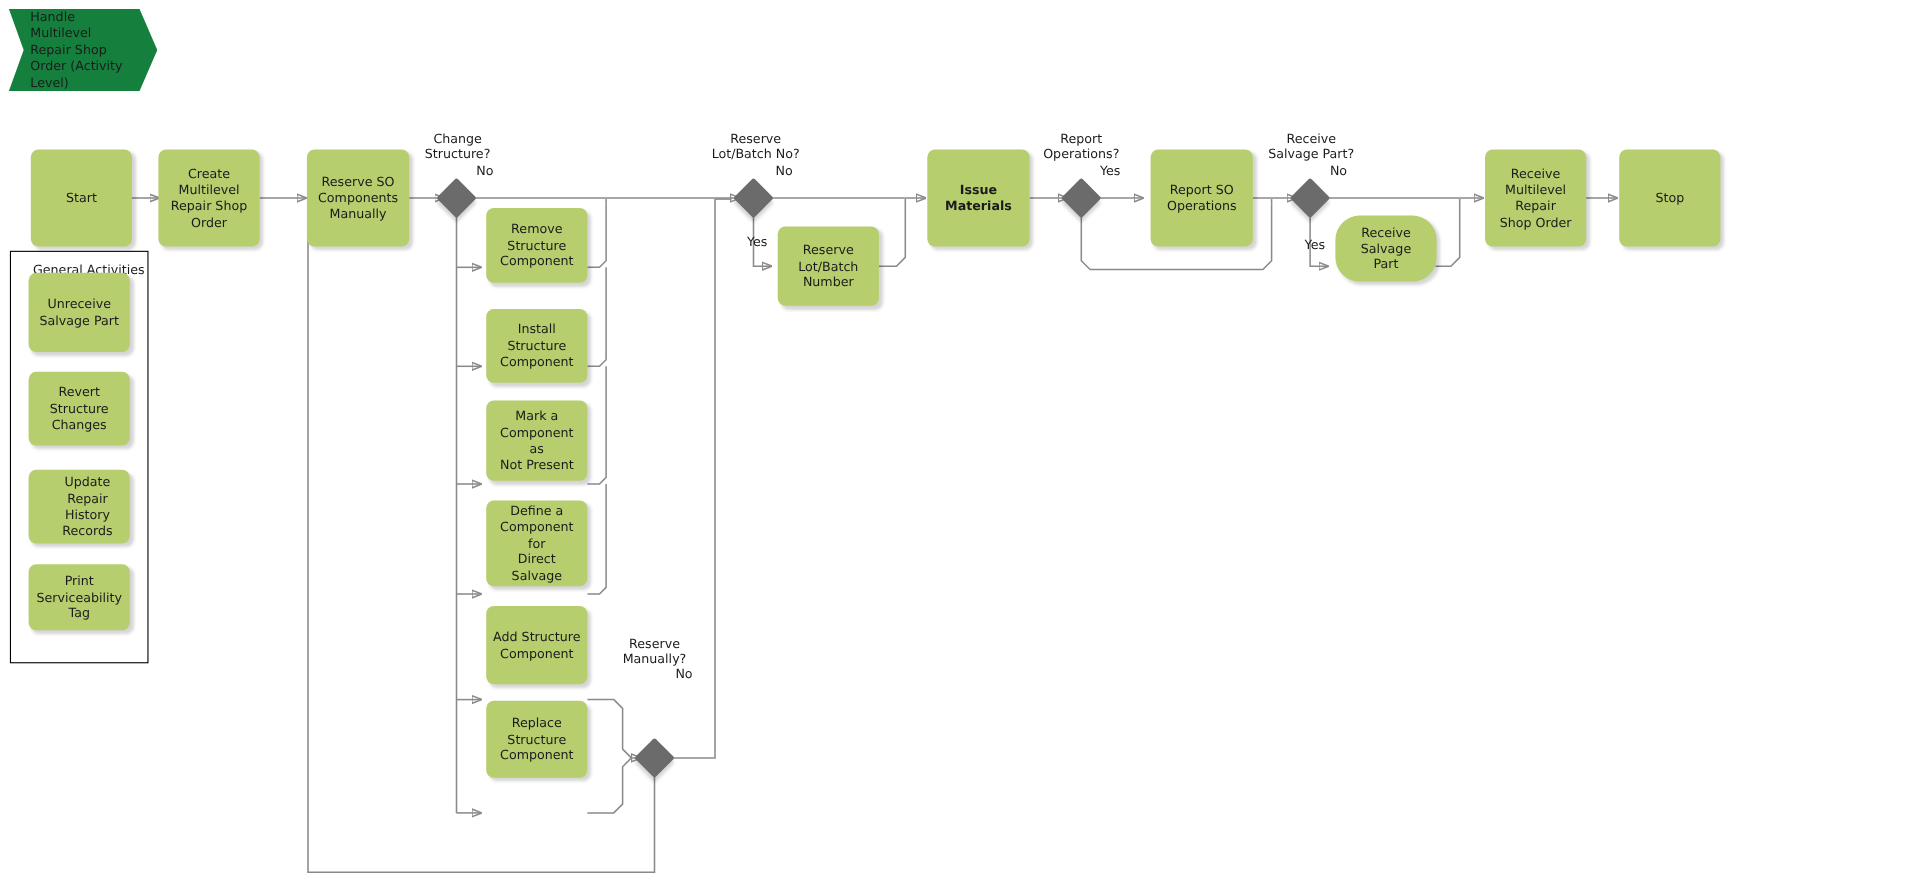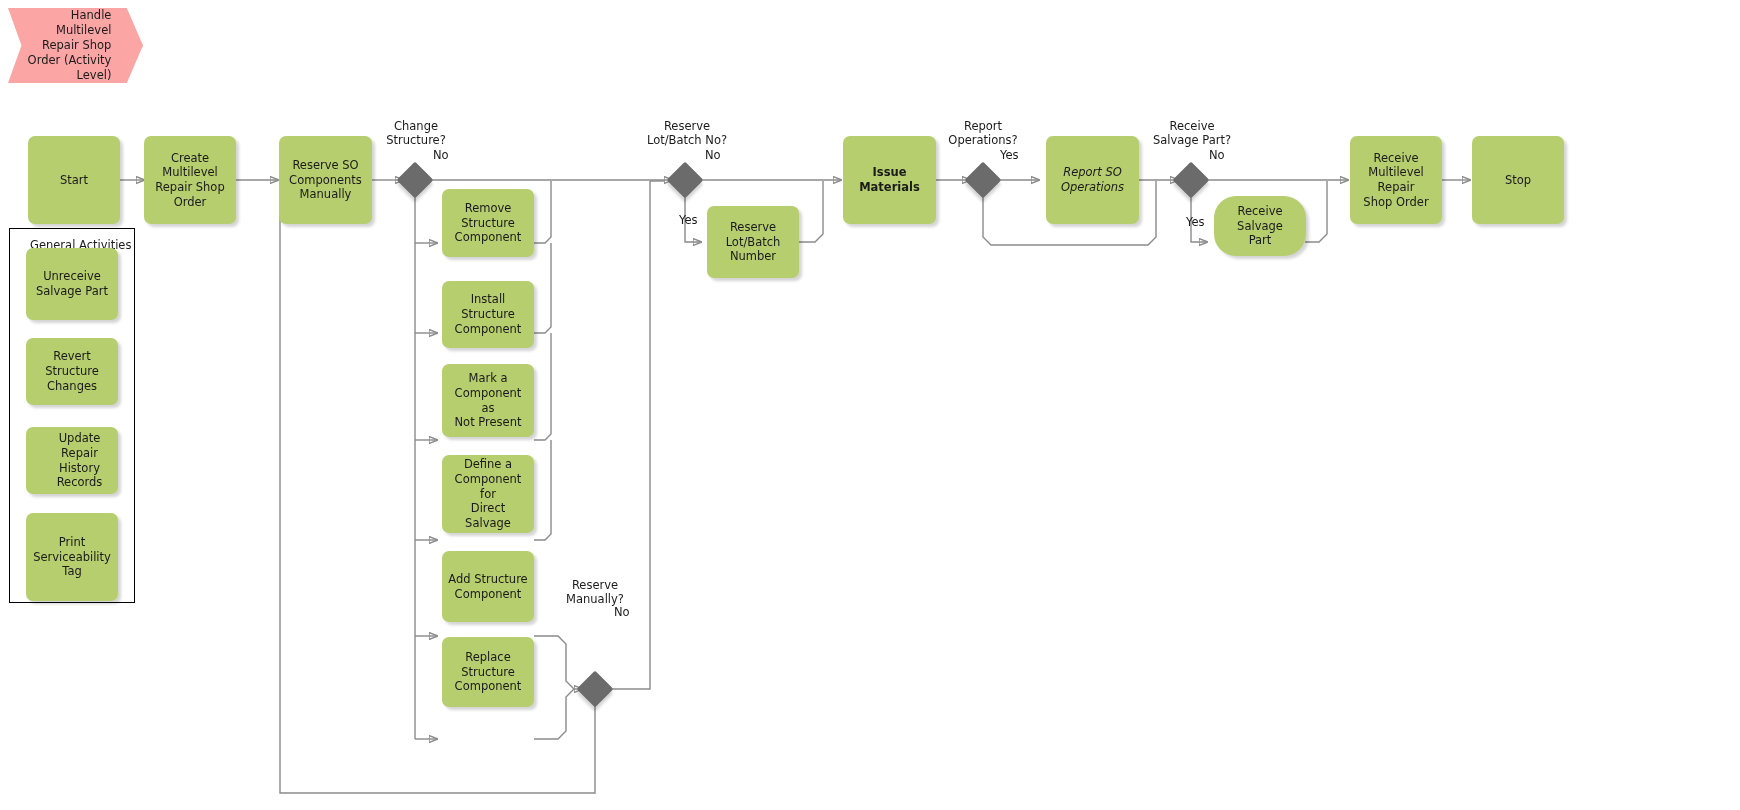--- a/index.html
+++ b/index.html
@@ -72,25 +72,25 @@
   }
   .flowlabel {
     position: absolute;
     font-size: 11.5px;
     color: #1b1b1b;
     white-space: nowrap;
   }
   
   .banner {
     position: absolute;
-    background: #fca5a5;
+    background: #15803d;
     color: #1b1b1b;
     font-size: 11.5px;
     line-height: 1.3;
-    text-align: right;
+    text-align: left;
     display: flex;
     align-items: center;
     justify-content: center;
     padding: 4px 22px 4px 10px;
     box-sizing: border-box;
     clip-path: polygon(0 0, 88% 0, 100% 50%, 88% 100%, 0 100%, 10% 50%);
     box-shadow: 3px 3px 3px rgba(0,0,0,0.17);
   }
   .banner span { white-space: pre-line; }
 
@@ -195,21 +195,21 @@
 Changes</span>
   </div>
   <div class="node" style="left:26px; top:248px; width:92px; height:72px;">
     <span>Unreceive
 Salvage Part</span>
   </div>
   <div class="node" style="left:26px; top:427px; width:92px; height:67px;padding-left:20px;">
     <span>Update Repair
 History Records</span>
   </div>
-  <div class="node" style="left:26px; top:513px; width:92px; height:88px;">
+  <div class="node" style="left:26px; top:513px; width:92px; height:60px;">
     <span>Print
 Serviceability
 Tag</span>
   </div>
 
   <div class="node" style="left:28px; top:136px; width:92px; height:88px;">
     <span>Start</span>
   </div>
 
   <div class="node" style="left:144px; top:136px; width:92px; height:88px;">
@@ -277,21 +277,21 @@
 
   <div class="node" style="left:843px; top:136px; width:93px; height:88px;font-weight:bold;">
     <span>Issue Materials</span>
   </div>
 
   <div class="gateway" style="left:970px; top:167px;"></div>
   <div class="caption" style="left:937px; top:119px; width:92px;">Report
 Operations?</div>
   <div class="flowlabel" style="left:1000px; top:148px;">Yes</div>
 
-  <div class="node" style="left:1046px; top:136px; width:93px; height:88px;font-style:italic;">
+  <div class="node" style="left:1046px; top:136px; width:93px; height:88px;">
     <span>Report SO
 Operations</span>
   </div>
 
   <div class="gateway" style="left:1178px; top:167px;"></div>
   <div class="caption" style="left:1143px; top:119px; width:98px;">Receive
 Salvage Part?</div>
   <div class="flowlabel" style="left:1209px; top:148px;">No</div>
   <div class="flowlabel" style="left:1186px; top:215px;">Yes</div>
 

